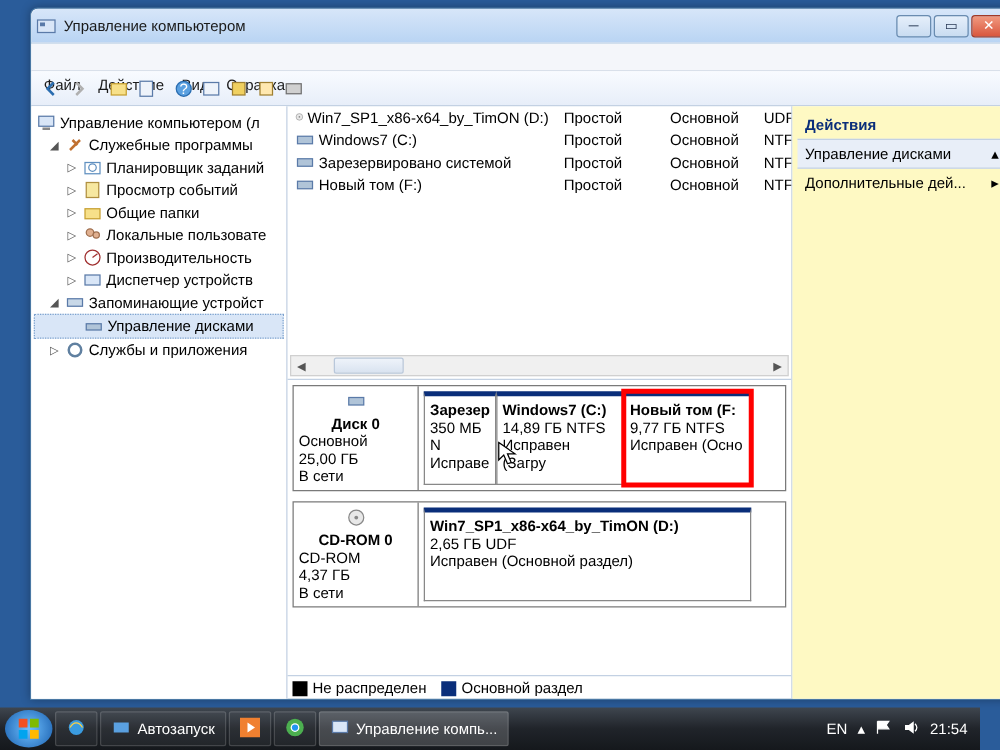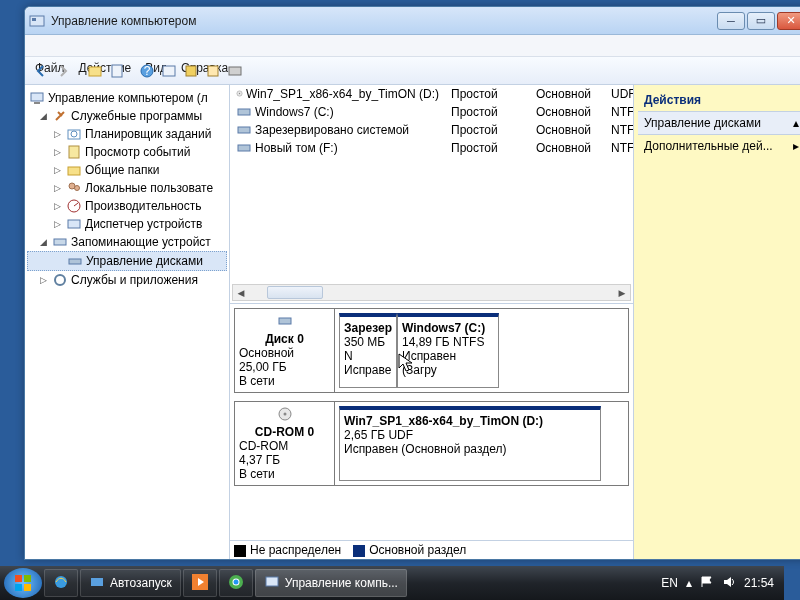--- a/index.html
+++ b/index.html
@@ -334,20 +334,25 @@
             <div class="part" style="width:58px">
               <div class="pname">Зарезер</div>
               <div>350 МБ N</div>
               <div>Исправе</div>
             </div>
             <div class="part" style="width:102px">
               <div class="pname">Windows7  (C:)</div>
               <div>14,89 ГБ NTFS</div>
               <div>Исправен (Загру</div>
             </div>
+            <div class="part highlight" style="width:102px">
+              <div class="pname">Новый том  (F:</div>
+              <div>9,77 ГБ NTFS</div>
+              <div>Исправен (Осно</div>
+            </div>
           </div>
         </div>
 
         <div class="disk-row">
           <div class="disk-info">
             <div class="dname">
                 <span class="icon">
                   <svg viewBox="0 0 16 16">
                     <circle cx="8" cy="8" r="6" fill="#e8e8e8" stroke="#888"></circle>
                     <circle cx="8" cy="8" r="1.5" fill="#888"></circle>

